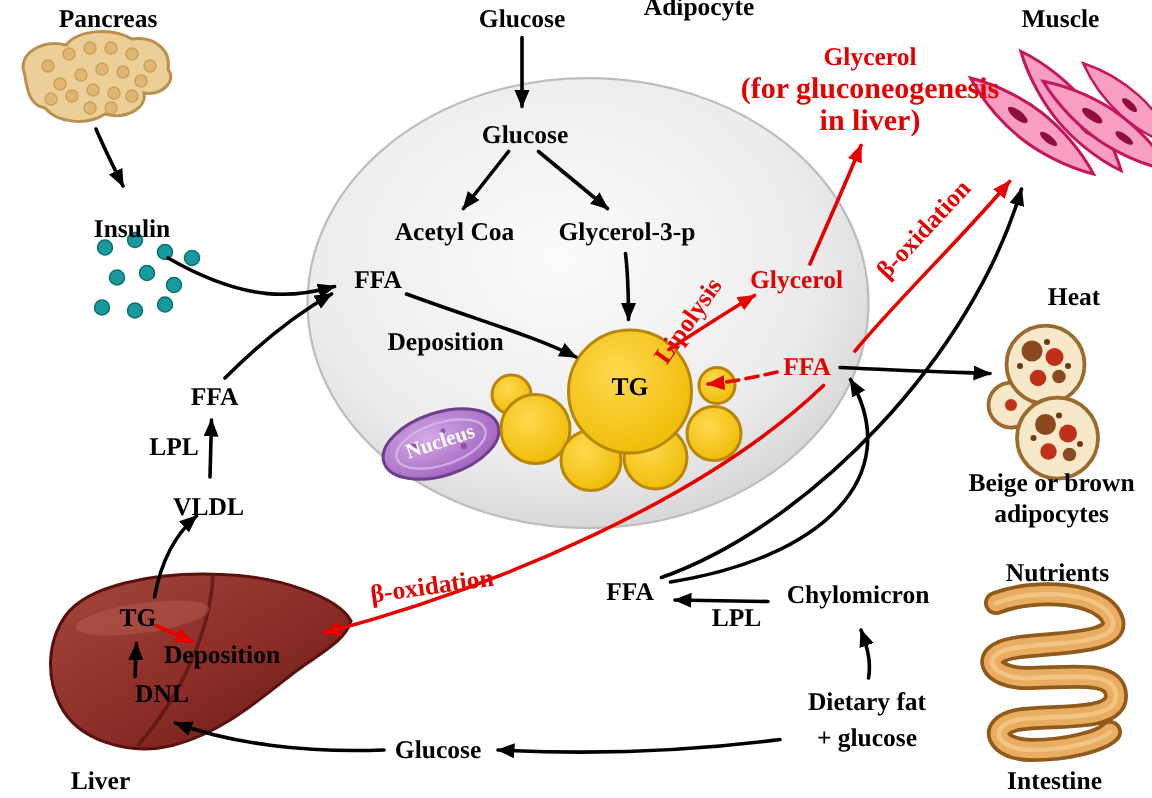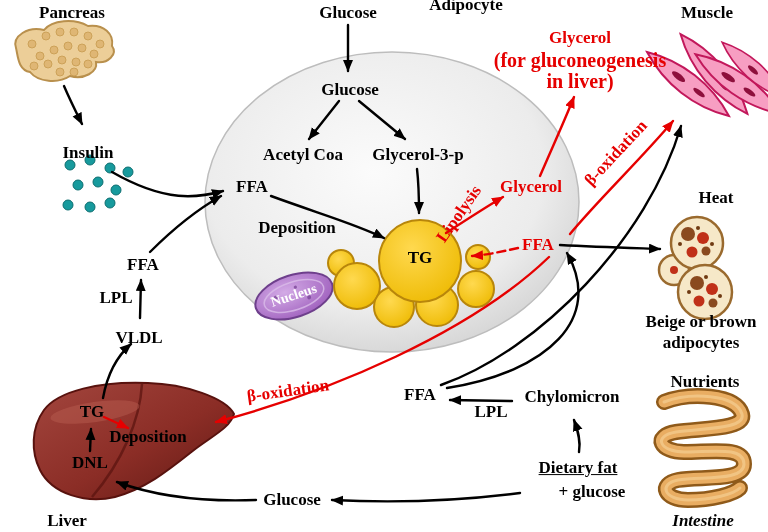--- a/index.html
+++ b/index.html
@@ -218,32 +218,32 @@
 <div class="lbl red" style="left:531px;top:187px;">Glycerol</div>
 <div class="lbl red" style="left:459px;top:214px;transform:translate(-50%,-50%) rotate(-55deg);">Lipolysis</div>
 <div class="lbl red" style="left:538px;top:245px;">FFA</div>
 <div class="lbl red" style="left:616px;top:153px;transform:translate(-50%,-50%) rotate(-47deg);">β-oxidation</div>
 
 <div class="lbl" style="left:707px;top:13px;">Muscle</div>
 <div class="lbl" style="left:716px;top:198px;">Heat</div>
 <div class="lbl" style="left:701px;top:322px;">Beige or brown</div>
 <div class="lbl" style="left:701px;top:343px;">adipocytes</div>
 <div class="lbl" style="left:705px;top:382px;">Nutrients</div>
-<div class="lbl" style="left:703px;top:521px;font-style:italic;">Intestine</div>
+<div class="lbl" style="left:703px;top:521px;">Intestine</div>
 
 <div class="lbl" style="left:143px;top:265px;">FFA</div>
 <div class="lbl" style="left:116px;top:298px;">LPL</div>
 <div class="lbl" style="left:139px;top:338px;">VLDL</div>
 
 <div class="lbl" style="left:92px;top:412px;">TG</div>
 <div class="lbl blue" style="left:148px;top:437px;">Deposition</div>
-<div class="lbl" style="left:90px;top:463px;">DNL</div>
+<div class="lbl" style="left:108px;top:463px;">DNL</div>
 <div class="lbl" style="left:67px;top:521px;">Liver</div>
 <div class="lbl red" style="left:288px;top:391px;transform:translate(-50%,-50%) rotate(-8deg);">β-oxidation</div>
 
 <div class="lbl" style="left:420px;top:395px;">FFA</div>
 <div class="lbl" style="left:491px;top:412px;">LPL</div>
 <div class="lbl" style="left:572px;top:397px;text-align:right;">Chylomicron</div>
-<div class="lbl" style="left:578px;top:468px;text-decoration:underline;">Dietary fat</div>
-<div class="lbl" style="left:592px;top:492px;">+ glucose</div>
+<div class="lbl" style="left:578px;top:468px;">Dietary fat</div>
+<div class="lbl" style="left:578px;top:492px;">+ glucose</div>
 <div class="lbl" style="left:292px;top:500px;">Glucose</div>
 
 </div>
 
 </body></html>

